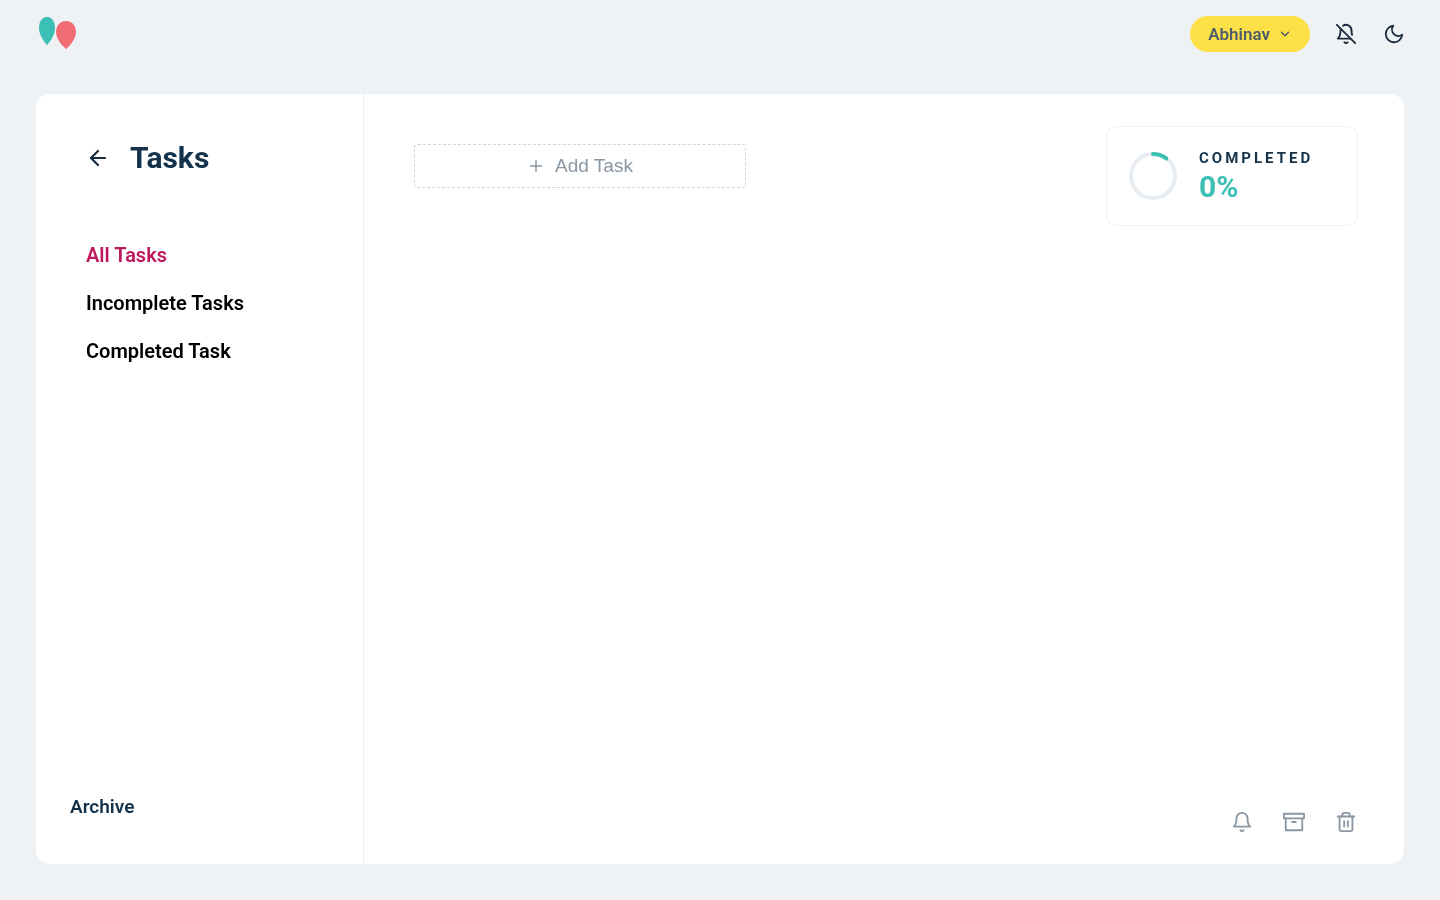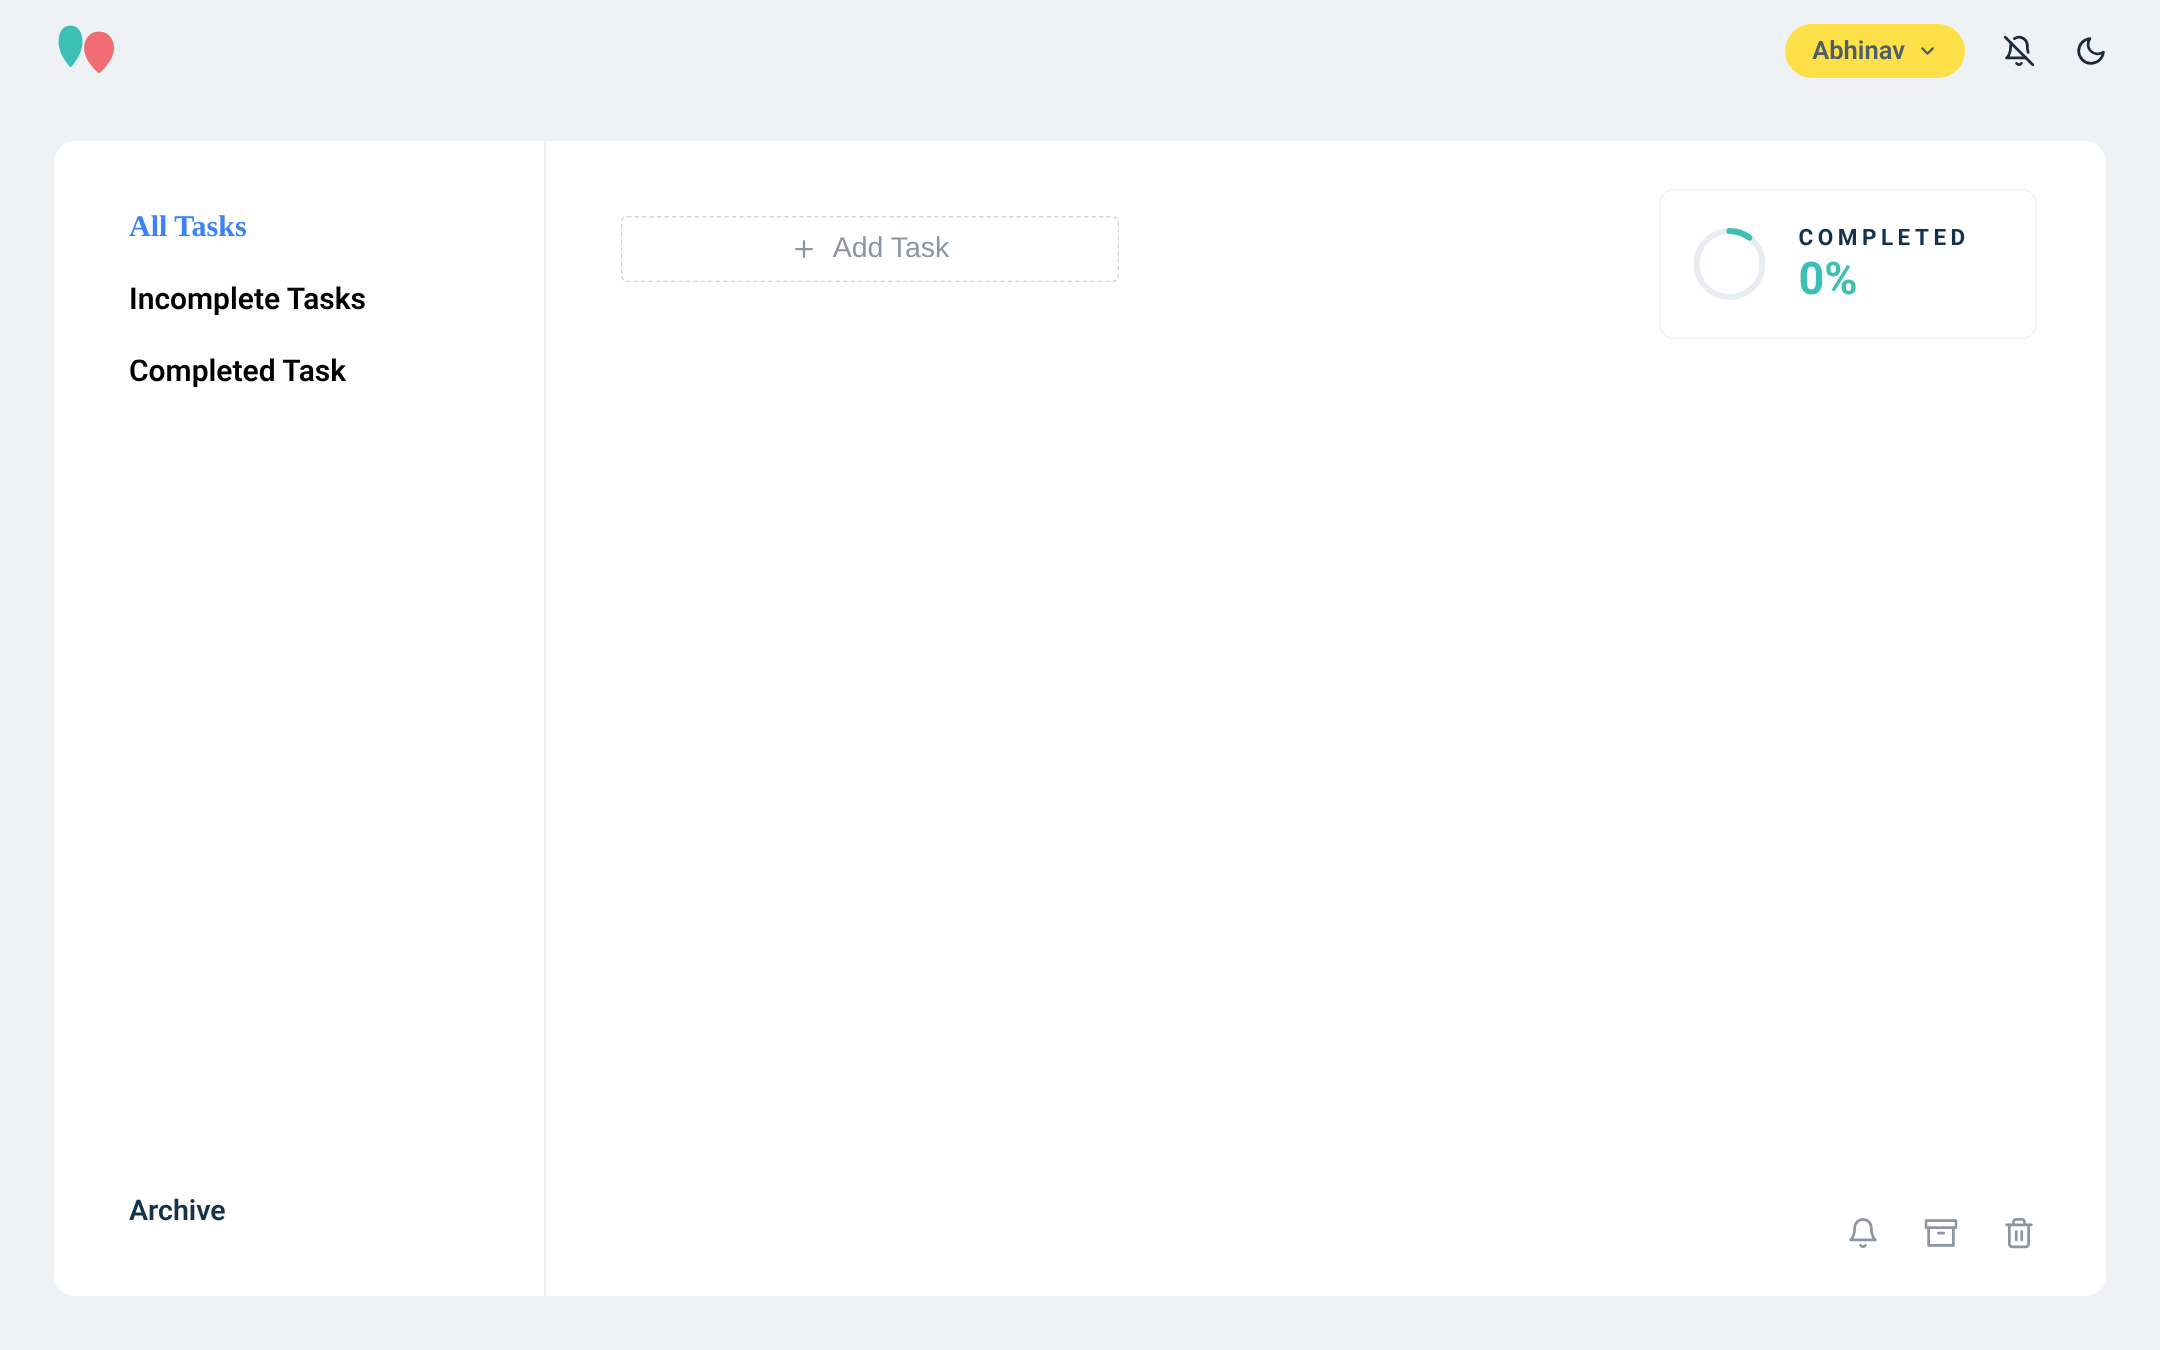--- a/index.html
+++ b/index.html
@@ -104,27 +104,26 @@
       flex-direction: column;
       gap: 24px;
     }
     .nav-item {
       font-size: 20px;
       font-weight: 600;
       color: #000000;
       cursor: pointer;
     }
     .nav-item.active {
-      color: #3b82f6;
-      font-family: Liberation Serif, serif;
+      color: #be185d;
     }
     .archive-link {
       position: absolute;
       bottom: 46px;
-      left: 50px;
+      left: 34px;
       font-size: 19px;
       font-weight: 600;
       color: #14324a;
       cursor: pointer;
     }
 
     
     .main {
       flex: 1;
       position: relative;
@@ -230,20 +229,29 @@
       <svg width="22" height="22" viewBox="0 0 24 24" fill="none" stroke="currentColor" stroke-width="2" stroke-linecap="round" stroke-linejoin="round">
         <path d="M21 12.79A9 9 0 1 1 11.21 3 7 7 0 0 0 21 12.79z"></path>
       </svg>
     </div>
   </div>
 </div>
 
 <div class="card">
 
   <div class="sidebar">
+    <div class="sidebar-header">
+      <div class="back-arrow">
+        <svg width="24" height="24" viewBox="0 0 24 24" fill="none" stroke="currentColor" stroke-width="2.2" stroke-linecap="round" stroke-linejoin="round">
+          <line x1="19" y1="12" x2="5" y2="12"></line>
+          <polyline points="12 19 5 12 12 5"></polyline>
+        </svg>
+      </div>
+      <div class="sidebar-title">Tasks</div>
+    </div>
     <div class="nav-list">
       <div class="nav-item active">All Tasks</div>
       <div class="nav-item">Incomplete Tasks</div>
       <div class="nav-item">Completed Task</div>
     </div>
     <div class="archive-link">Archive</div>
   </div>
 
   <div class="main">
     <button class="add-task-btn">

